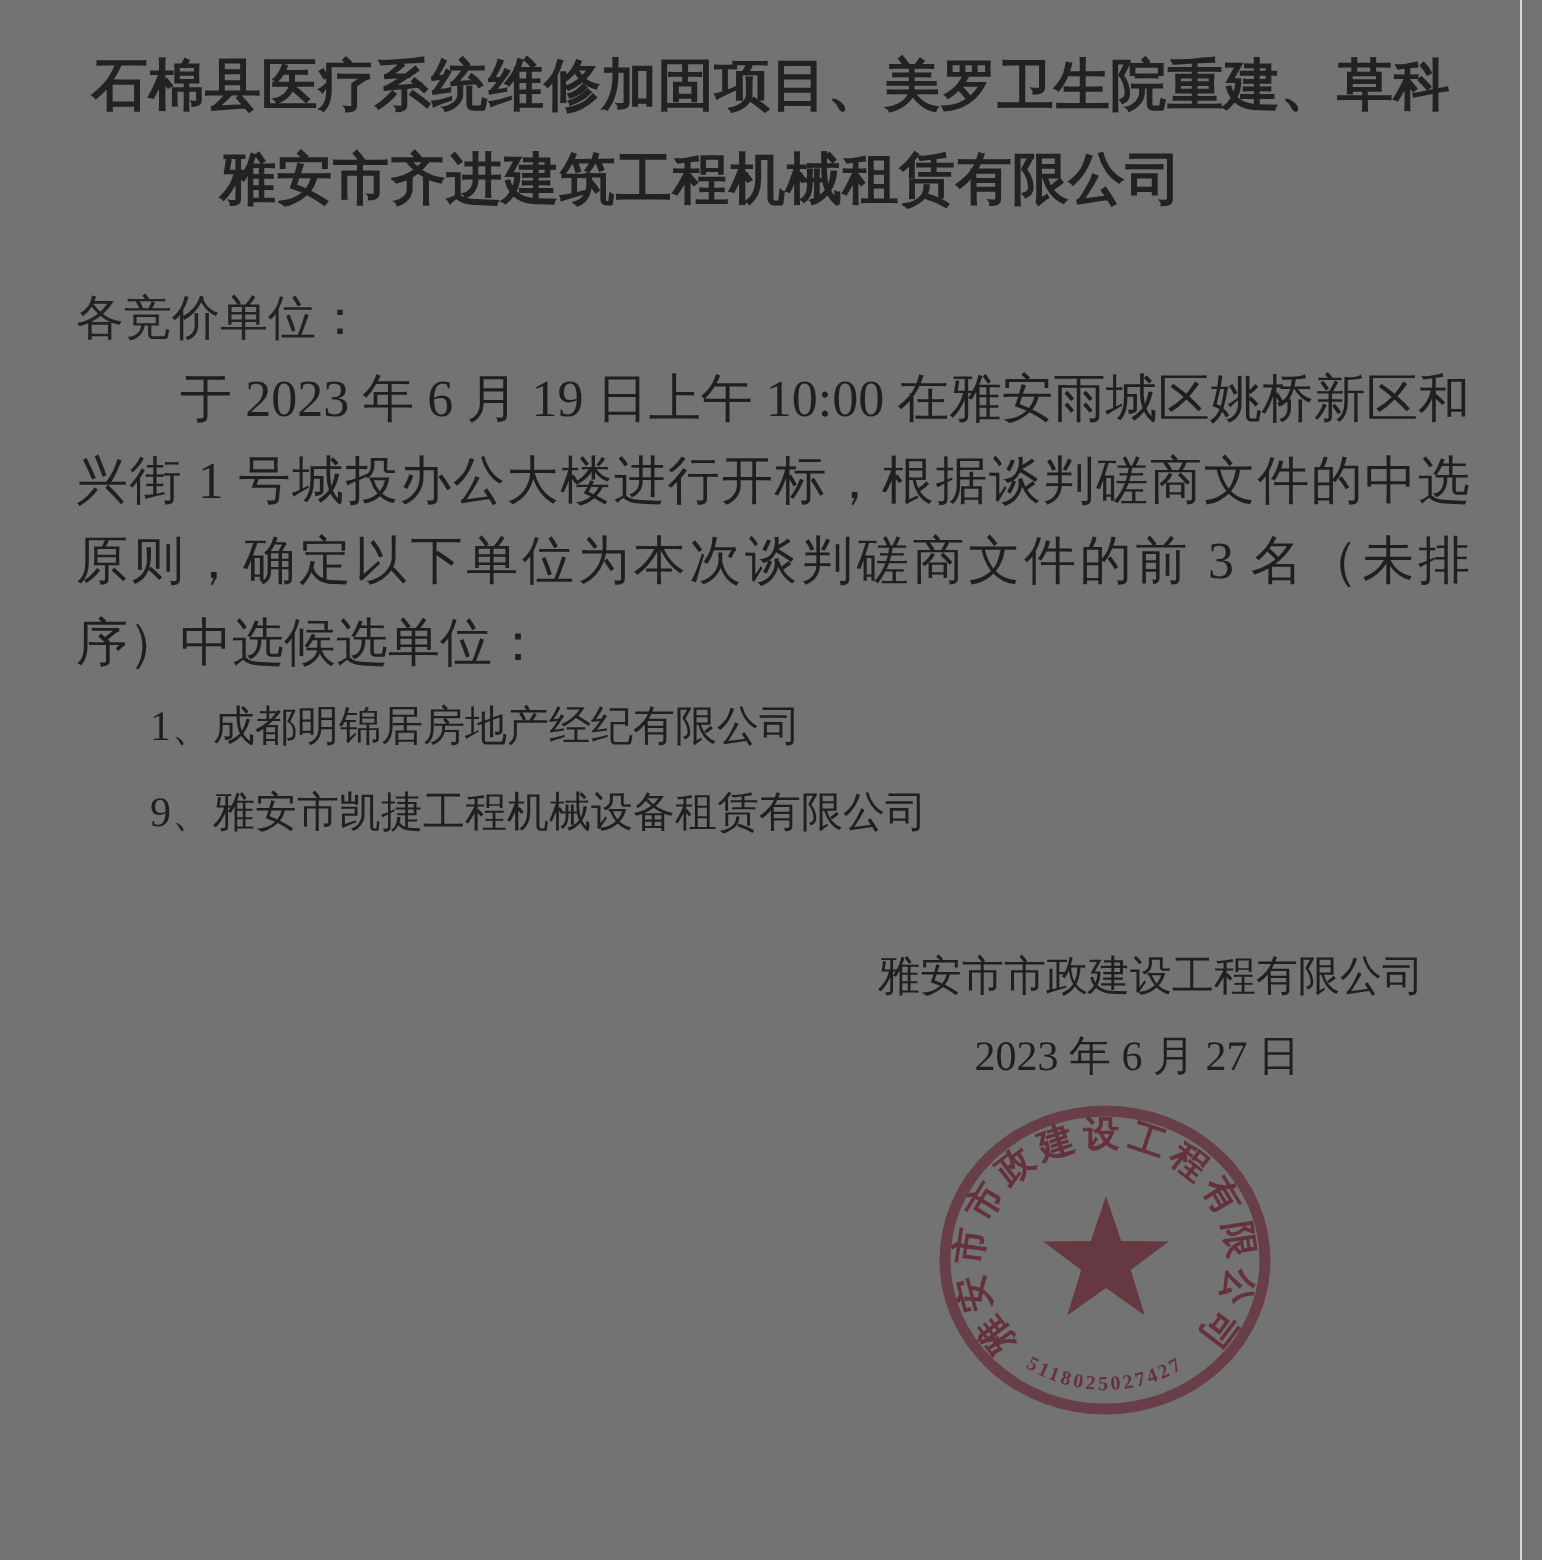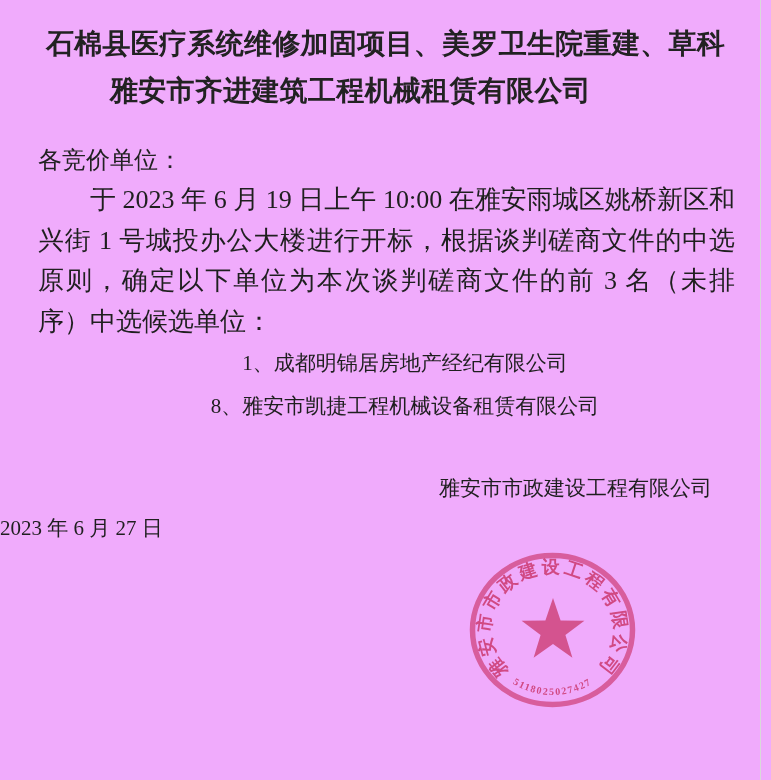--- a/index.html
+++ b/index.html
@@ -1,20 +1,20 @@
 <!DOCTYPE html>
 <html lang="zh"><head>
 <meta charset="utf-8">
 <style>
   html, body { margin: 0; padding: 0; background: #ffffff; }
   .page {
     position: relative;
     width: 771px;
     height: 780px;
-    background: #f0abfc;
+    background: #737373;
     overflow: hidden;
     font-family: "Liberation Serif", "DejaVu Serif", serif;
     color: #1c1c1c;
   }
   .scan-edge {
     position: absolute;
     top: 0; right: 10px;
     width: 1px; height: 100%;
     background: #d9d9d9;
   }
@@ -40,36 +40,36 @@
     line-height: 40.5px;
     text-align: justify;
     text-indent: 2em;
     color: #1f1f1f;
   }
   .candidates {
     margin: 0 36px 0 75px;
     font-size: 21px;
     line-height: 42.5px;
     color: #1f1f1f;
-    text-align: center;
   }
   .notice { margin-top: 36px; }
   .signature {
     margin-top: 47px;
     padding-right: 59px;
     font-size: 21px;
     line-height: 28px;
     text-align: right;
     color: #1f1f1f;
   }
   .sign-date {
     margin-top: 12px;
     padding-right: 121px;
     font-size: 21px;
     line-height: 28px;
+    text-align: right;
     color: #1f1f1f;
     font-family: Liberation Serif, serif;
   }
   .seal {
     position: absolute;
     left: 464px;
     top: 549px;
     width: 177px;
     height: 162px;
     opacity: 0.85;
@@ -93,21 +93,21 @@
     <div class="line1">石棉县医疗系统维修加固项目、美罗卫生院重建、草科</div>
     <div class="line2">雅安市齐进建筑工程机械租赁有限公司</div>
   </div>
 
   <div class="salutation">各竞价单位：</div>
 
   <div class="para">于 2023 年 6 月 19 日上午 10:00 在雅安雨城区姚桥新区和兴街 1 号城投办公大楼进行开标，根据谈判磋商文件的中选原则，确定以下单位为本次谈判磋商文件的前 3 名（未排序）中选候选单位：</div>
 
   <div class="candidates">
     <div>1、成都明锦居房地产经纪有限公司</div>
-    <div>8、雅安市凯捷工程机械设备租赁有限公司</div>
+    <div>9、雅安市凯捷工程机械设备租赁有限公司</div>
   </div>
 
 
   <div class="signature">雅安市市政建设工程有限公司</div>
   <div class="sign-date">2023 年 6 月 27 日</div>
 
   <svg class="seal" viewBox="0 0 177 162" xmlns="http://www.w3.org/2000/svg" aria-hidden="true">
     <defs>
       <path id="seal-top-arc" d="M 39.6,116.1 A 62,57 0 1 1 137.4,116.1" fill="none"></path>
       <path id="seal-bottom-arc" d="M 39,127 A 70,65 0 0 0 138,127" fill="none"></path>

